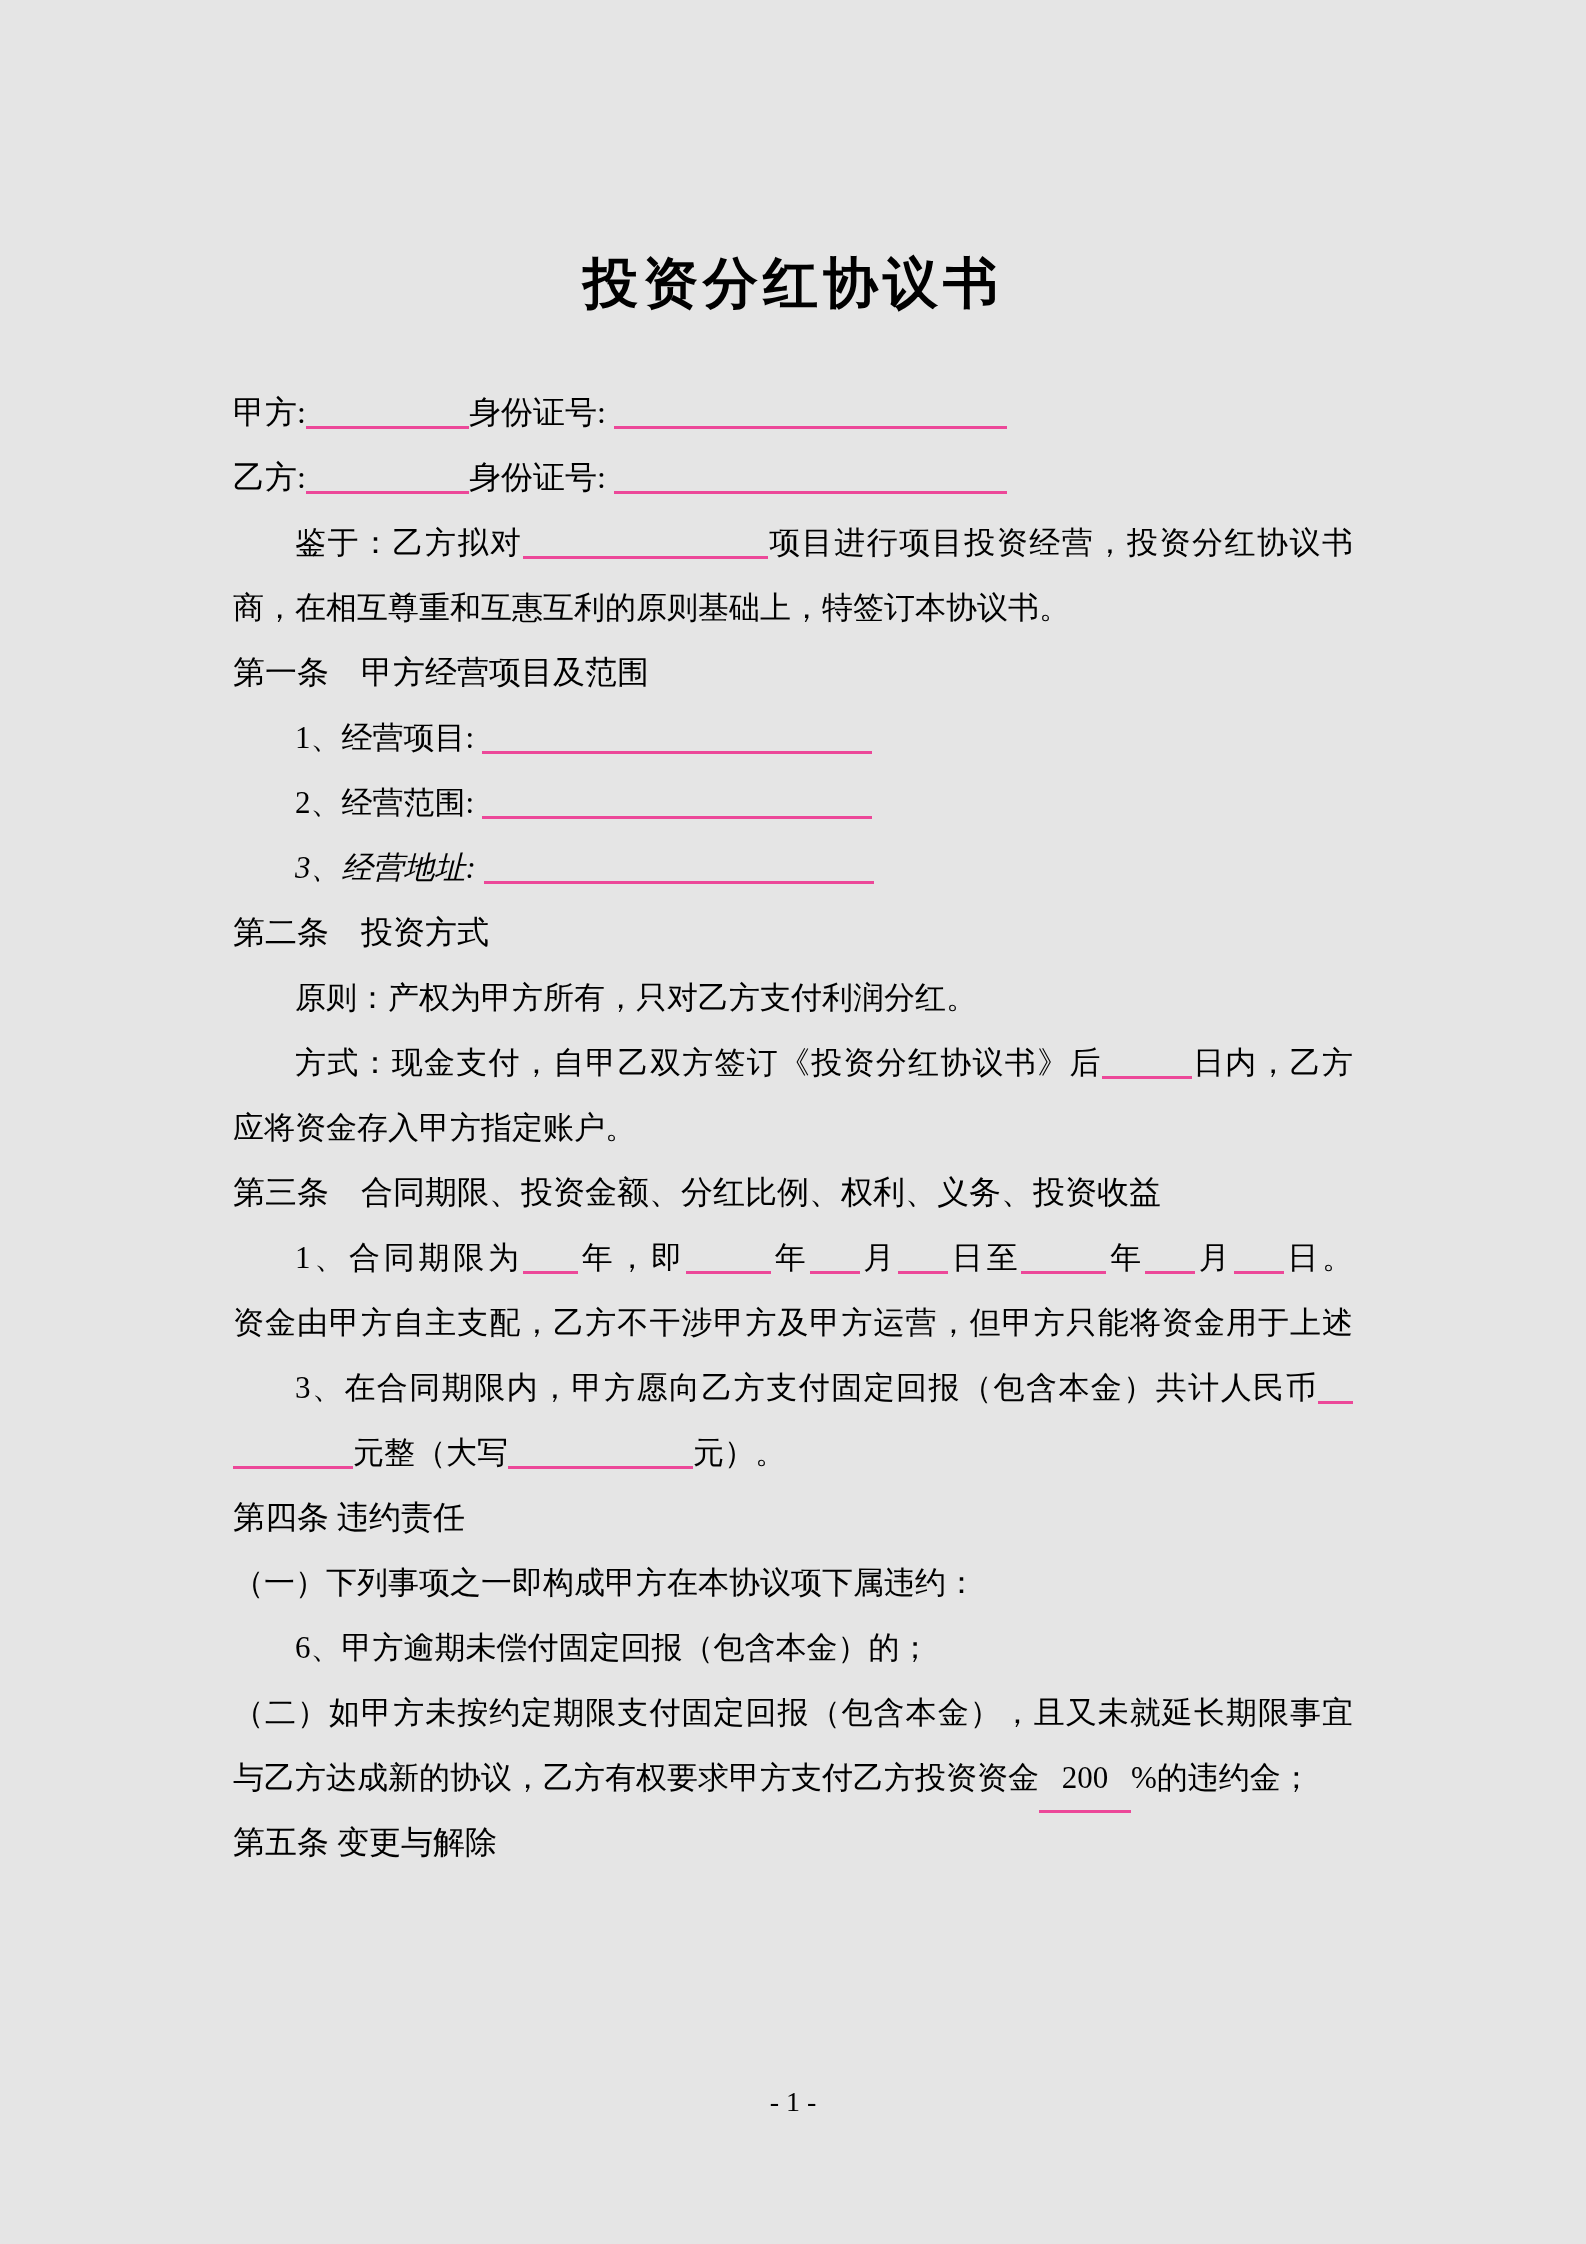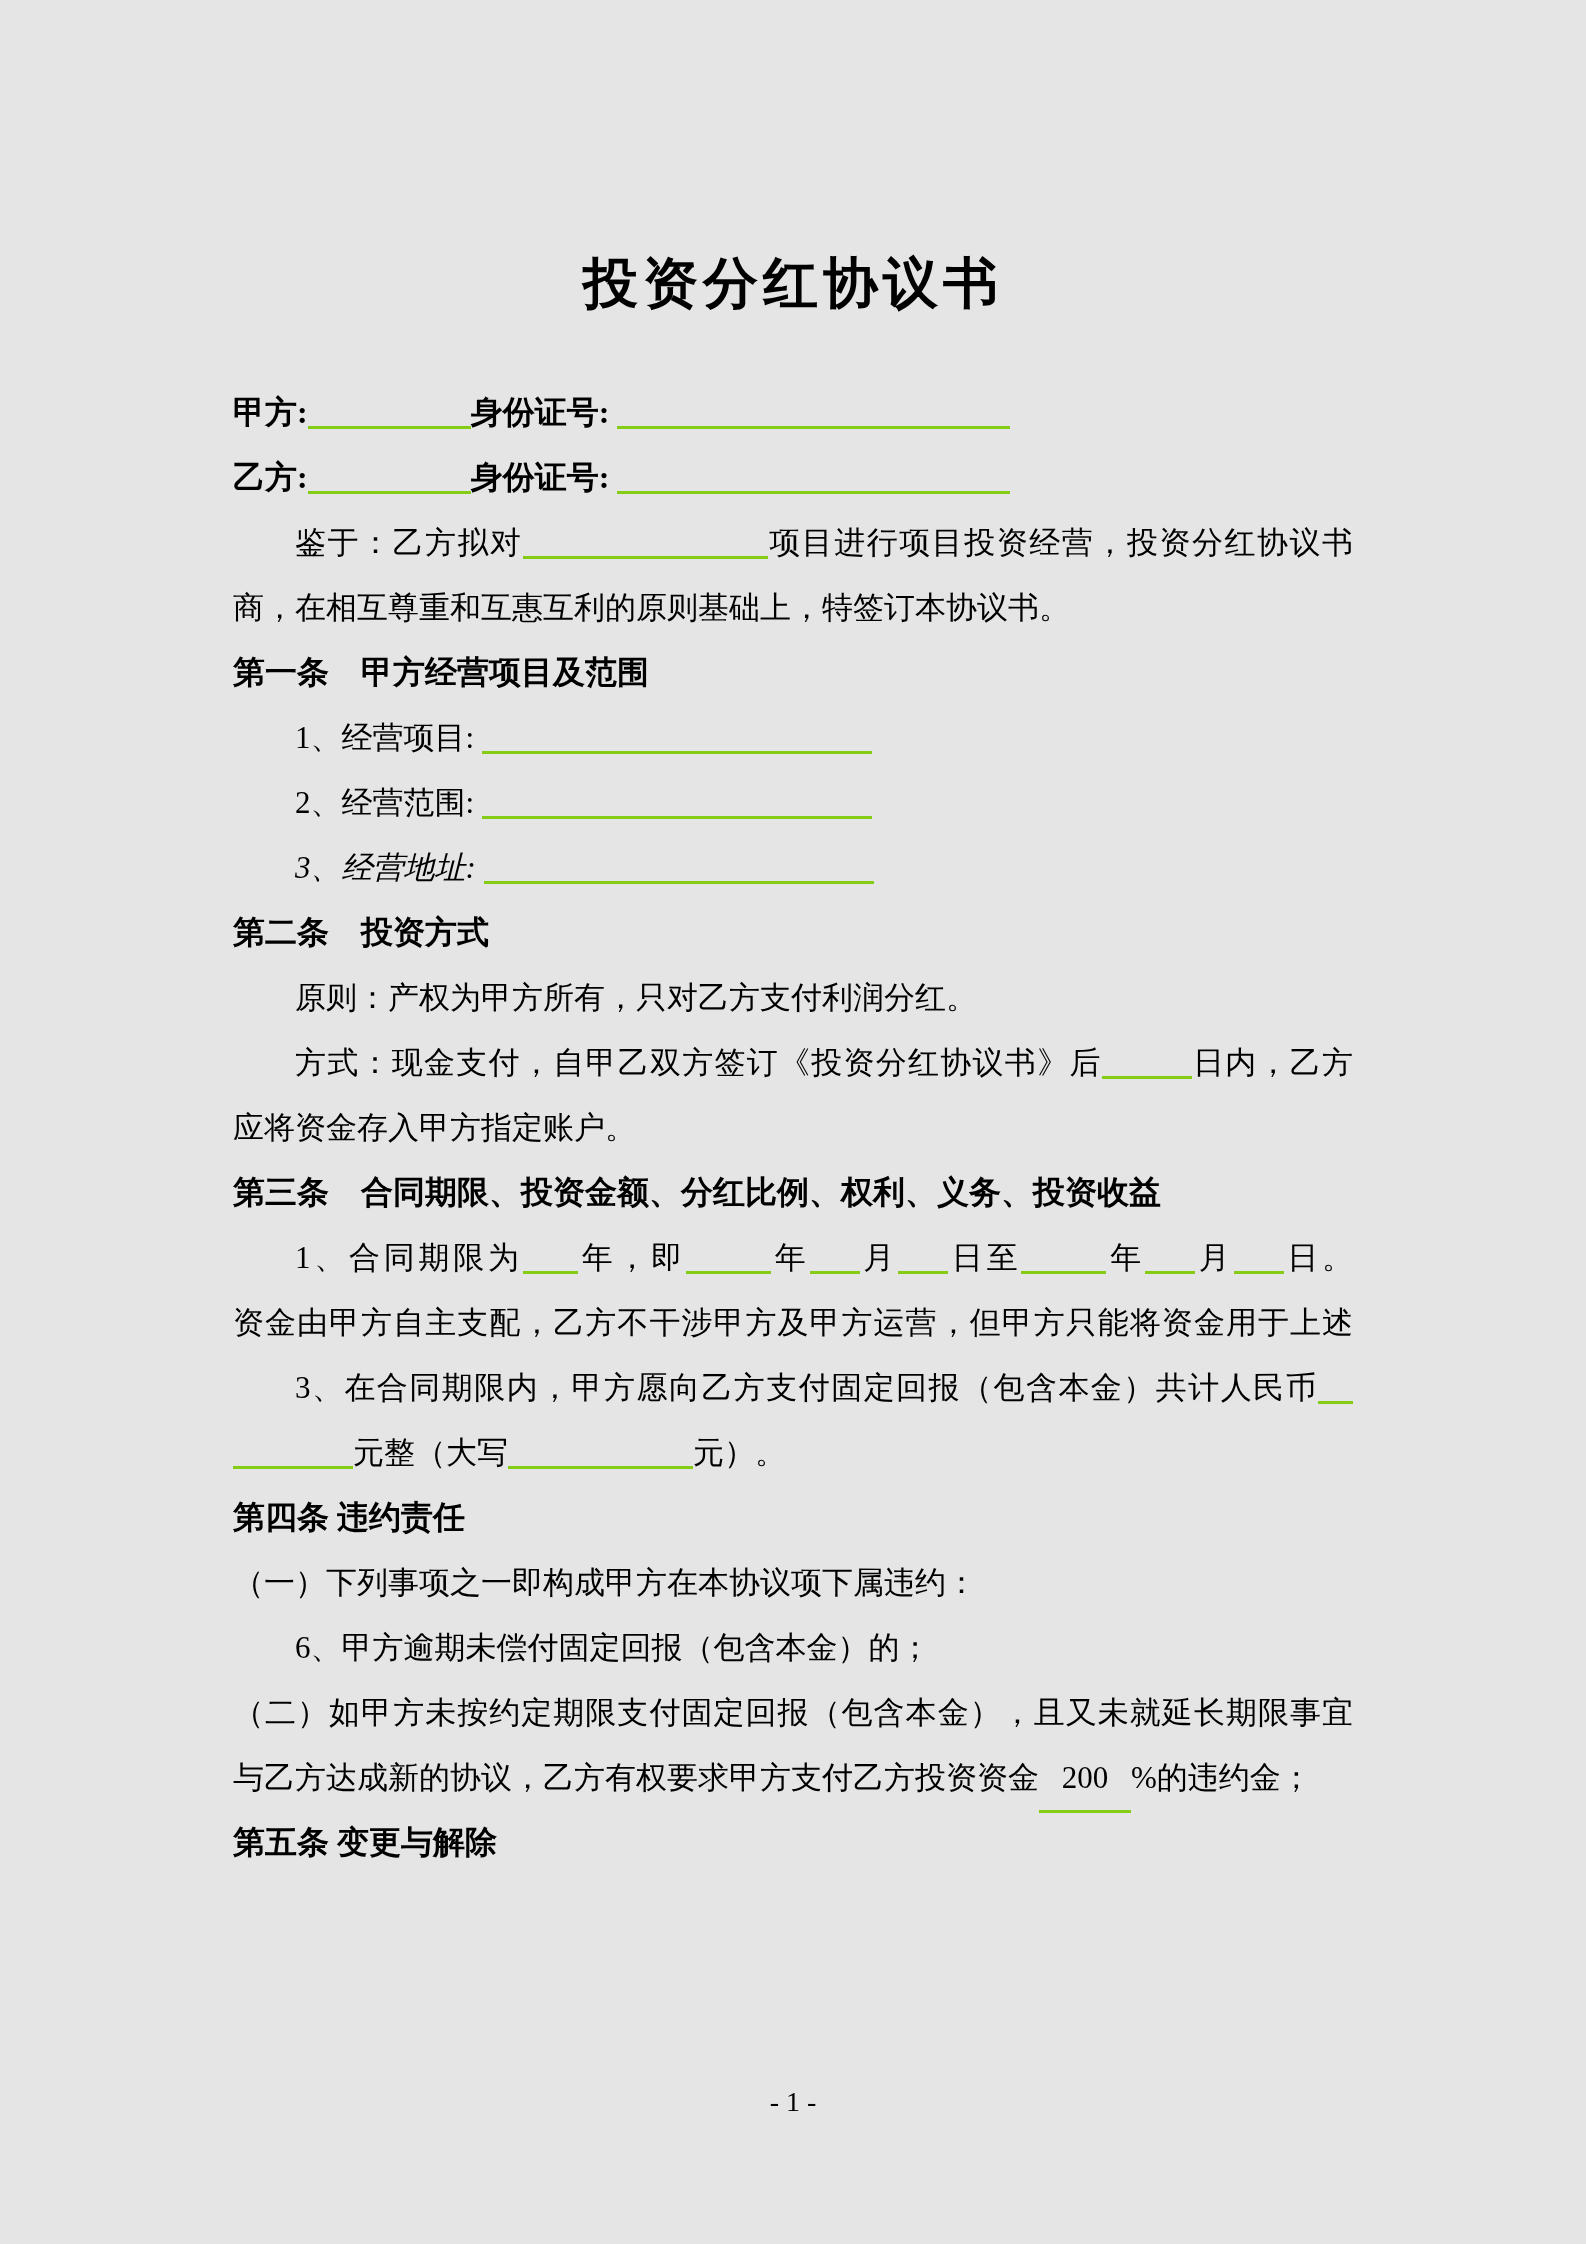--- a/index.html
+++ b/index.html
@@ -31,30 +31,30 @@
     margin-bottom: 60px;
     white-space: nowrap;
   }
   .line {
     font-size: 31px;
     line-height: 65px;
     height: 65px;
     white-space: nowrap;
   }
   .line.bold {
-    font-weight: bold;
+    font-weight: normal;
     font-size: 32px;
   }
   .line.fill {
     text-align: justify;
     text-align-last: justify;
   }
   .blank {
     display: inline-block;
-    border-bottom: 3px solid #84cc16;
+    border-bottom: 3px solid #ec4899;
     height: 30px;
     vertical-align: -6px;
   }
   .blank.filled {
     width: auto;
     min-width: 80px;
     text-align: center;
     padding: 0 6px;
     height: auto;
     vertical-align: baseline;

